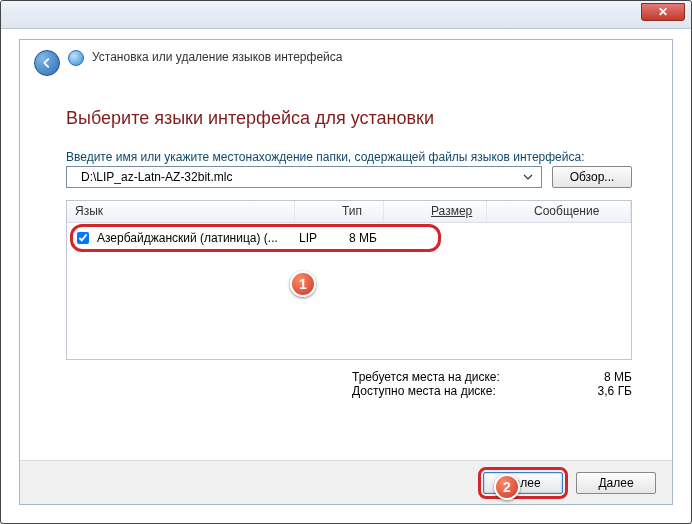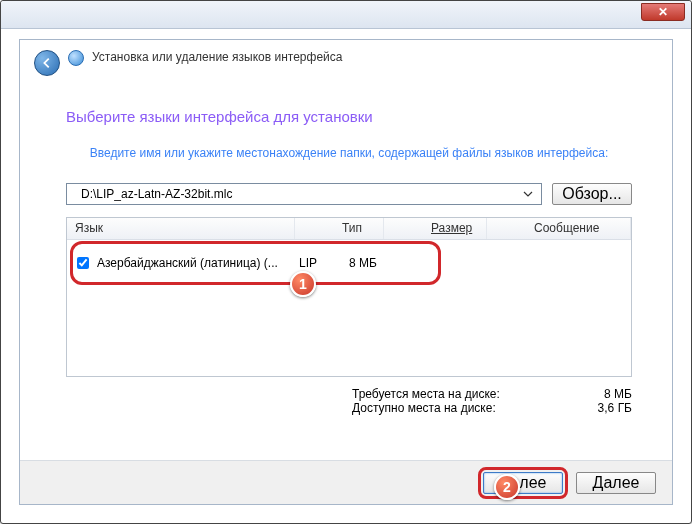--- a/index.html
+++ b/index.html
@@ -7,31 +7,31 @@
 .outer { position: absolute; inset: 0; border: 1px solid #444; background: #fff; border-radius: 3px; box-shadow: 0 3px 10px rgba(0,0,0,0.3); }
 .titlebar { height: 28px; background: linear-gradient(#f0f4fa, #dde5f0); border-bottom: 1px solid #b8c4d4; position: relative; border-radius: 3px 3px 0 0; }
 .closebtn { position: absolute; right: 6px; top: 2px; width: 44px; height: 18px; background: linear-gradient(#e47a77, #c0392b); border: 1px solid #8a2c22; border-radius: 0 0 3px 3px; display: flex; align-items: center; justify-content: center; color: #fff; font-weight: bold; font-size: 12px; cursor: pointer; }
 .inner { position: absolute; top: 38px; left: 18px; right: 18px; bottom: 18px; border: 1px solid #a7b6c9; background: #fff; }
 .header { padding: 10px 14px; display: flex; align-items: flex-start; gap: 8px; }
 .backbtn { width: 26px; height: 26px; border-radius: 50%; background: radial-gradient(circle at 30% 30%, #7fb6e8, #2a6db3); border: 1px solid #1f4f82; display: flex; align-items: center; justify-content: center; color: #fff; cursor: pointer; }
 .backbtn svg { width: 14px; height: 14px; }
 .globeicon { width: 16px; height: 16px; border-radius: 50%; background: radial-gradient(circle at 35% 35%, #bfe0ff, #3a8cd6); border: 1px solid #2a6db3; }
 .header-title { color: #333; font-size: 12px; }
 .content { padding: 10px 40px 10px 46px; }
-.h1 { color: #8b5cf6; font-size: 15px; margin: 12px 0 20px 0; font-weight: normal; }
-.instr { color: #3b82f6; margin-bottom: 21px; line-height: 1.4; text-align: center; }
+.h1 { color: #7f1d1d; font-size: 18px; margin: 12px 0 20px 0; font-weight: normal; }
+.instr { color: #0c4a6e; margin-bottom: 0; line-height: 1.4; }
 .pathrow { display: flex; gap: 10px; margin-bottom: 12px; }
 .combo { flex: 1; border: 1px solid #7a8ca0; background: #fff; height: 22px; display: flex; align-items: center; padding: 0 14px; position: relative; }
 .combo .chev { position: absolute; right: 8px; top: 4px; }
-.btn { min-width: 80px; height: 22px; border: 1px solid #888; background: linear-gradient(#fdfdfd, #e6e6e6); border-radius: 2px; font-size: 16px; cursor: pointer; padding: 0 4px; }
+.btn { min-width: 80px; height: 22px; border: 1px solid #888; background: linear-gradient(#fdfdfd, #e6e6e6); border-radius: 2px; font-size: 12px; cursor: pointer; padding: 0 4px; }
 .table { border: 1px solid #bfc7d1; height: 160px; background: #fff; position: relative; }
 .thead { display: flex; background: linear-gradient(#fdfdfd, #eef1f6); border-bottom: 1px solid #dadfe7; height: 22px; font-size: 12px; color: #333; gap: 39px; }
 .th { padding: 3px 8px; border-right: 1px solid #e4e8ee; }
 .th1 { width: 228px; } .th2 { width: 50px; } .th3 { width: 64px; text-decoration: underline; } .th4 { flex: 1; }
-.trow-wrap { position: absolute; top: 23px; left: 3px; right: 190px; border: 3px solid #d1272b; border-radius: 12px; padding: 10px 0; }
+.trow-wrap { position: absolute; top: 23px; left: 3px; right: 190px; border: 3px solid #d1272b; border-radius: 12px; padding: 2px 0; }
 .trow { display: flex; align-items: center; height: 18px; font-size: 12px; }
 .cb { width: 20px; display: flex; justify-content: center; }
 .cb input { width: 12px; height: 12px; }
 .td1 { width: 206px; padding-left: 4px; overflow: hidden; white-space: nowrap; }
 .td2 { width: 50px; } .td3 { width: 64px; }
 .diskinfo { margin-top: 10px; font-size: 12px; }
 .drow { display: flex; justify-content: flex-end; gap: 30px; }
 .drow .lbl { width: 190px; text-align: left; }
 .drow .val { width: 60px; text-align: right; }
 .footer { position: absolute; bottom: 0; left: 0; right: 0; height: 44px; background: #f0f0f0; border-top: 1px solid #d8dde3; display: flex; justify-content: flex-end; align-items: center; padding-right: 16px; gap: 8px; }

